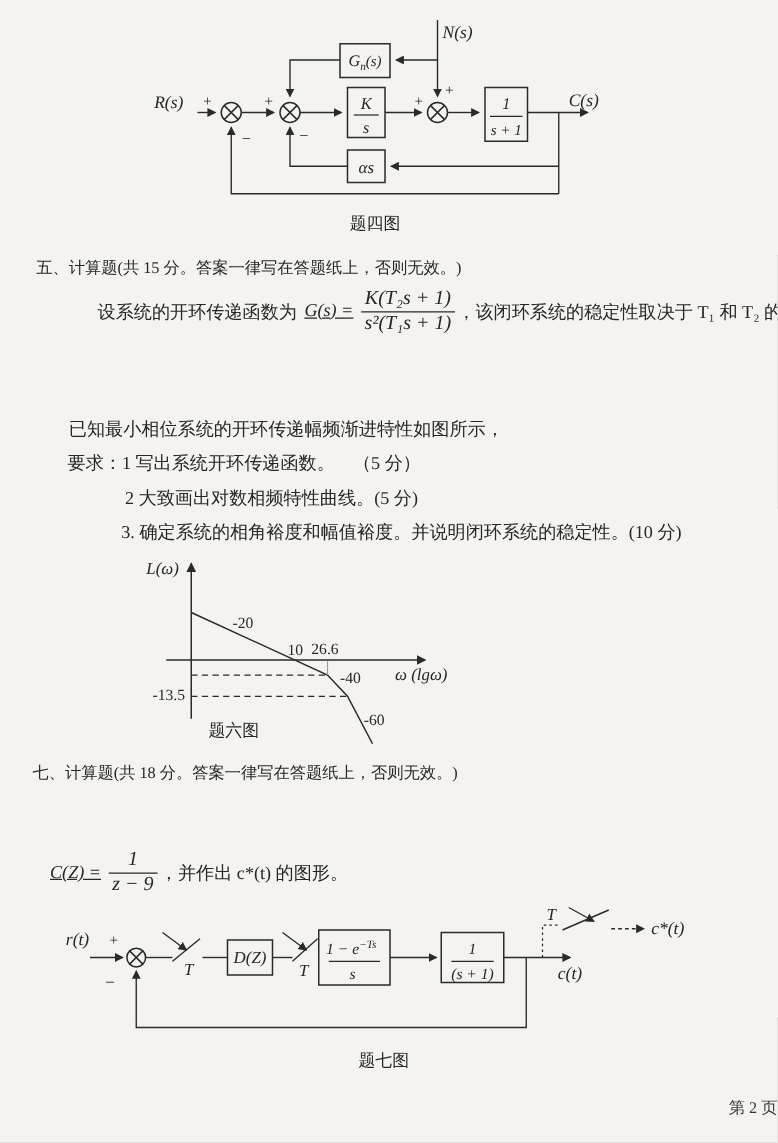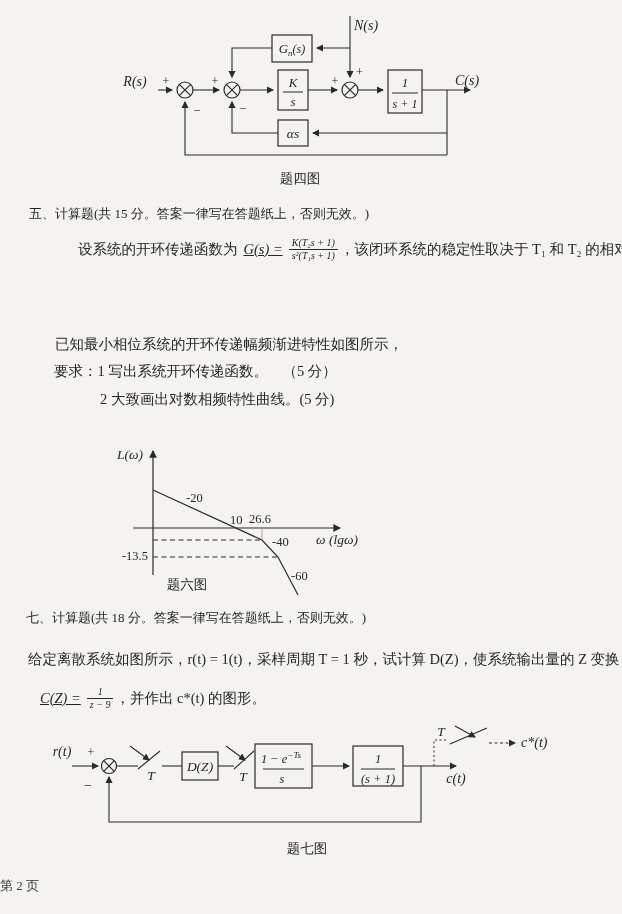--- a/index.html
+++ b/index.html
@@ -7,24 +7,24 @@
     position:relative; width:622px; height:914px; margin:0 auto;
     background:#f4f3f0; overflow:hidden;
     font-family:"Liberation Serif","DejaVu Serif",serif;
     color:#262626;
   }
   .t{position:absolute; white-space:nowrap; font-size:14.5px; line-height:1.25; color:#262626;}
   .title{font-size:13px;}
   .row{position:absolute; display:flex; align-items:center; white-space:nowrap; font-size:14.5px;}
   .mathvar{font-style:italic; margin:0 4px 0 6px;text-decoration:underline;}
   .frac{display:inline-flex; flex-direction:column; align-items:center; line-height:1.15;
-        font-style:italic; font-size:10px; margin:0 2px; vertical-align:middle;}
+        font-style:italic; font-size:16px; margin:0 2px; vertical-align:middle;}
   .frac .den{border-top:1.1px solid #2a2a2a; padding:0 3px;}
   .frac .num{padding:0 3px;}
-  .footer{position:absolute; left:0; width:622px; text-align:left; top:877px; font-size:13px; color:#3a3a3a;}
+  .footer{position:absolute; left:0; width:622px; text-align:right; top:877px; font-size:13px; color:#3a3a3a;}
   svg{position:absolute; left:0; overflow:visible;}
   svg text{font-family:"Liberation Serif","DejaVu Serif",serif; fill:#262626;}
   .wire{stroke:#2a2a2a; stroke-width:1.1; fill:none;}
   .wire2{stroke:#2a2a2a; stroke-width:1.2; fill:none;}
   .blk{fill:none; stroke:#2a2a2a; stroke-width:1.2;}
   .sum{fill:none; stroke:#2a2a2a; stroke-width:1.2;}
   .dash{stroke:#2a2a2a; stroke-width:1; fill:none; stroke-dasharray:5 3.5;}
   .dot{stroke:#2a2a2a; stroke-width:1; fill:none; stroke-dasharray:2 2.5;}
   .it{font-style:italic;}
 </style>
@@ -105,20 +105,21 @@
     <span class="frac">
       <span class="num">K(T₂s + 1)</span>
       <span class="den">s²(T₁s + 1)</span>
     </span>
     <span>，该闭环系统的稳定性取决于 T₁ 和 T₂ 的相对值，试画出</span>
   </div>
 
   <div class="t" style="left:55px; top:335px;">已知最小相位系统的开环传递幅频渐进特性如图所示，</div>
   <div class="t" style="left:54px; top:362px;">要求：1  写出系统开环传递函数。　（5 分）</div>
   <div class="t" style="left:100px; top:390px;">2  大致画出对数相频特性曲线。(5 分)</div>
+  <div class="t" style="left:97px; top:417px;">3. 确定系统的相角裕度和幅值裕度。并说明闭环系统的稳定性。(10 分)</div>
 
   <svg style="top:445px" width="622" height="160" viewBox="0 0 622 160">
     <defs>
       <marker id="ar6" viewBox="0 0 10 10" refX="8.5" refY="5" markerWidth="6.5" markerHeight="6.5" orient="auto">
         <path d="M0,0 L10,5 L0,10 z" fill="#2a2a2a"></path>
       </marker>
     </defs>
     <g>
       <path class="wire2" d="M153,130 V6" marker-end="url(#ar6)"></path>
       <path class="wire2" d="M133,83 H340" marker-end="url(#ar6)"></path>
@@ -132,21 +133,20 @@
     <text x="186" y="57" font-size="12.5">-20</text>
     <text x="230" y="79" font-size="12.5">10</text>
     <text x="249" y="78" font-size="12.5">26.6</text>
     <text x="272" y="101" font-size="12.5">-40</text>
     <text x="291" y="135" font-size="12.5">-60</text>
     <text x="148" y="115" font-size="12.5" text-anchor="end">-13.5</text>
     <text x="187" y="144" font-size="13.5" text-anchor="middle">题六图</text>
   </svg>
 
   <div class="t title" style="left:26px; top:610px;">七、计算题(共 18 分。答案一律写在答题纸上，否则无效。)</div>
-  <div class="t" style="left:28px; top:650px;">给定离散系统如图所示，r(t) = 1(t)，采样周期 T = 1 秒，试计算 D(Z)，使系统输出量的 Z 变换</div>
   <div class="row" style="left:40px; top:678px; height:40px;">
     <span class="mathvar" style="margin-left:0">C(Z) =</span>
     <span class="frac">
       <span class="num">1</span>
       <span class="den">z − 9</span>
     </span>
     <span>，并作出 c*(t) 的图形。</span>
   </div>
 
   <svg style="top:722px" width="622" height="145" viewBox="0 0 622 145">

